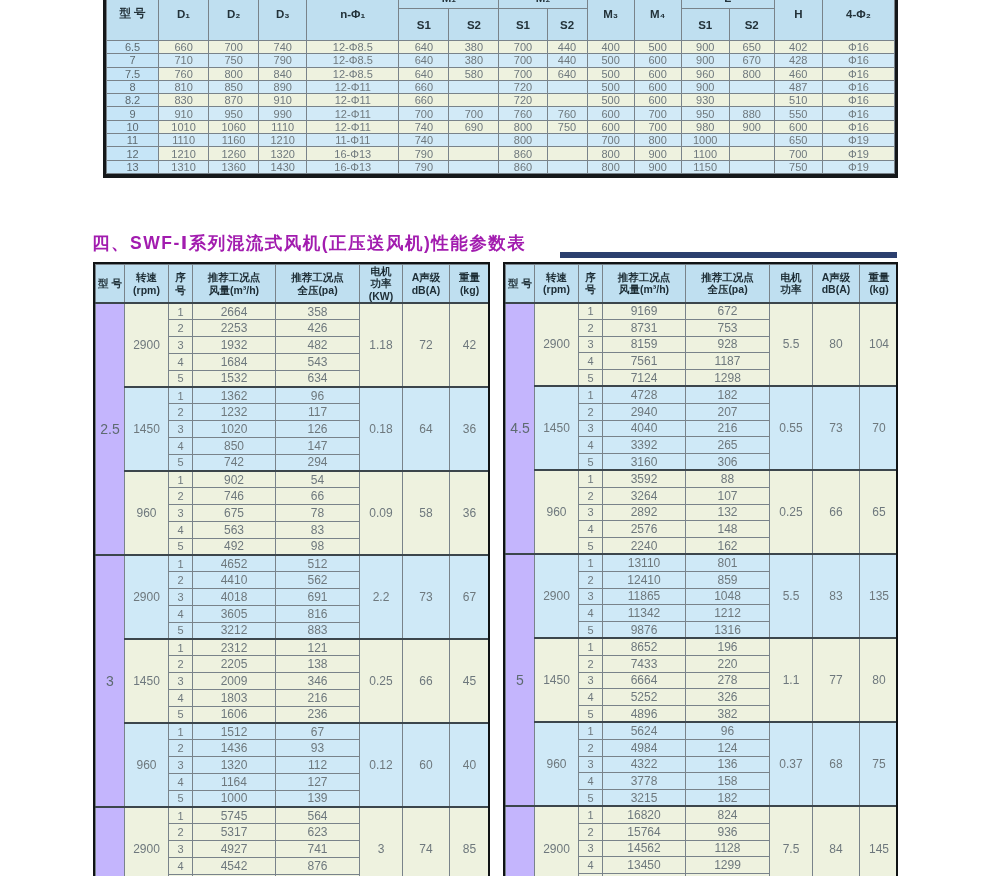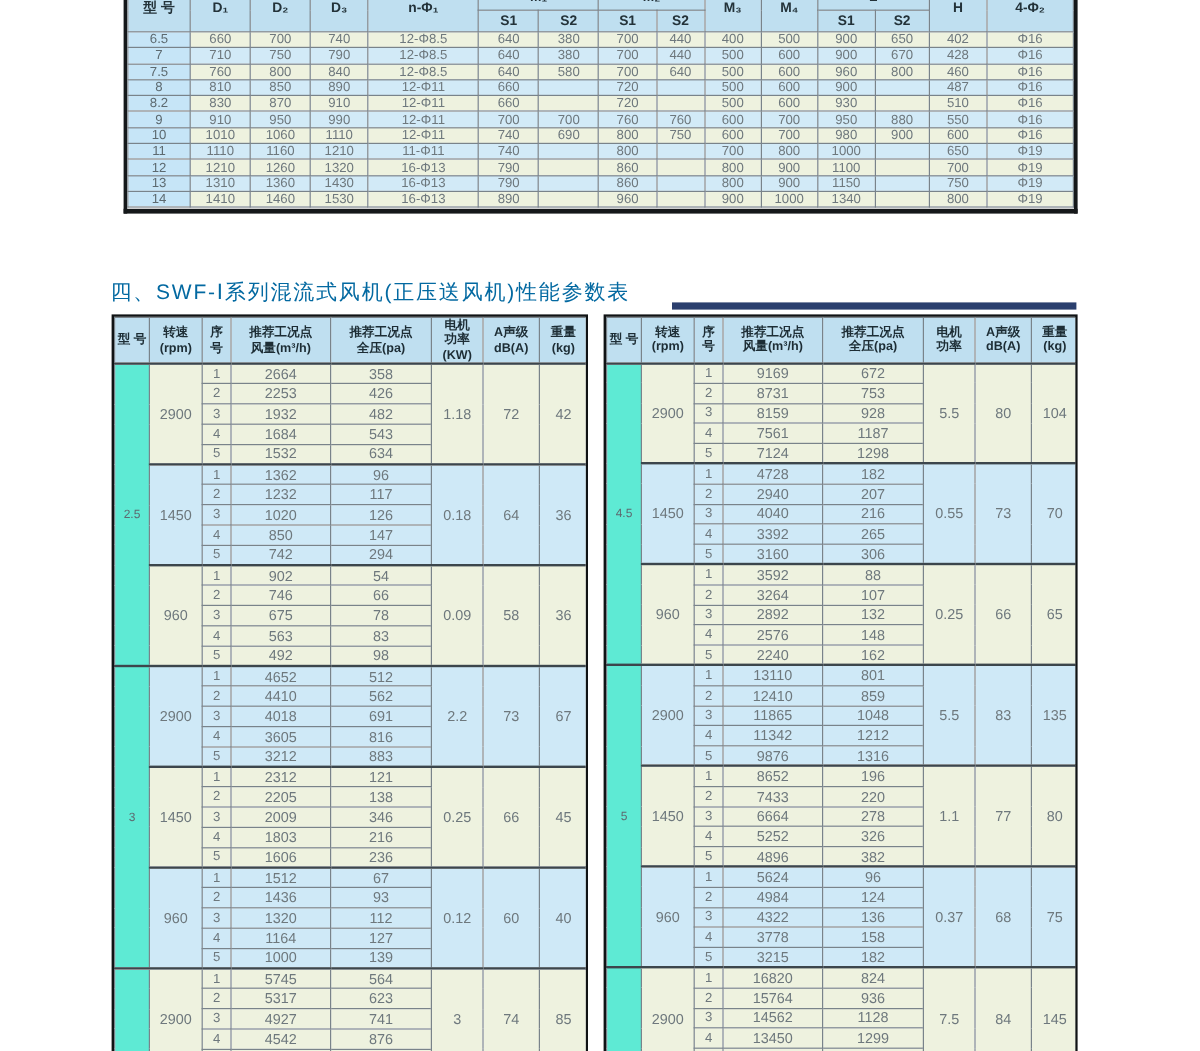--- a/index.html
+++ b/index.html
@@ -7,44 +7,44 @@
     font-family:"Liberation Sans","DejaVu Sans",sans-serif;position:relative}
   .page{position:absolute;inset:0;background:#fff}
 
   
   .dim-wrap{position:absolute;left:103px;top:0;width:795px;height:178px;overflow:hidden;
     border-left:3px solid #15181a;border-right:3px solid #15181a;border-bottom:4px solid #15181a}
   table.dim{position:relative;top:-14px;width:100%;border-collapse:collapse;table-layout:fixed}
   .dim th,.dim td{border:1px solid #79838a;text-align:center;padding:0;overflow:hidden;white-space:nowrap}
   .dim th{background:#bfdff0;color:#233239;font-weight:bold;font-size:11.5px}
   .dim thead tr.g th{height:22px}
-  .dim thead tr.s th{height:18px}
+  .dim thead tr.s th{height:32px}
   .dim td{height:13.3px;font-size:11px;color:#6e787d}
   .dim tr.r-cream td{background:#eef2df}
   .dim tr.r-blue td{background:#d2eaf7}
   .dim td.model-col{background:#c6e5f7 !important;color:#5d6a70}
 
   
-  .title{position:absolute;left:92px;top:231px;font-size:17.5px;font-weight:normal;
-    color:#0369a1;letter-spacing:1.5px;white-space:nowrap}
+  .title{position:absolute;left:92px;top:231px;font-size:17.5px;font-weight:bold;
+    color:#a21caf;letter-spacing:1.5px;white-space:nowrap}
   .title-rule{position:absolute;left:560px;top:252px;width:337px;height:6px;background:#2b3f6e}
 
   
   .perf-wrap{position:absolute;top:262px;height:620px;overflow:hidden;border:2.5px solid #101315}
   .perf-wrap.left{left:93px;width:397px}
   .perf-wrap.right{left:503px;width:395px}
   table.perf{width:100%;border-collapse:collapse;table-layout:fixed}
   .perf th,.perf td{border:1px solid #79838a;text-align:center;padding:0;overflow:hidden}
   .perf th{background:#bfdff0;color:#1d2d35;font-weight:bold;font-size:10.5px;
     line-height:1.18;height:38px;white-space:pre-line}
   .perf td{height:16.8px;font-size:12px;color:#6e787d;white-space:nowrap}
   .perf td.seq{font-size:11px}
   .perf td.c-cream{background:#eef2df}
   .perf td.c-blue{background:#cfe9f7}
-  .perf td.model{background:#5eead4;font-size:10px;color:#5d6a70}
+  .perf td.model{background:#c4b5fd;font-size:14px;color:#5d6a70}
   .perf tr.block-top td{border-top:2px solid #3c464c}
 </style>
 </head>
 <body>
 
 <div class="page">
 
   <div class="dim-wrap">
     <table class="dim">
       <colgroup id="dim-cols">

